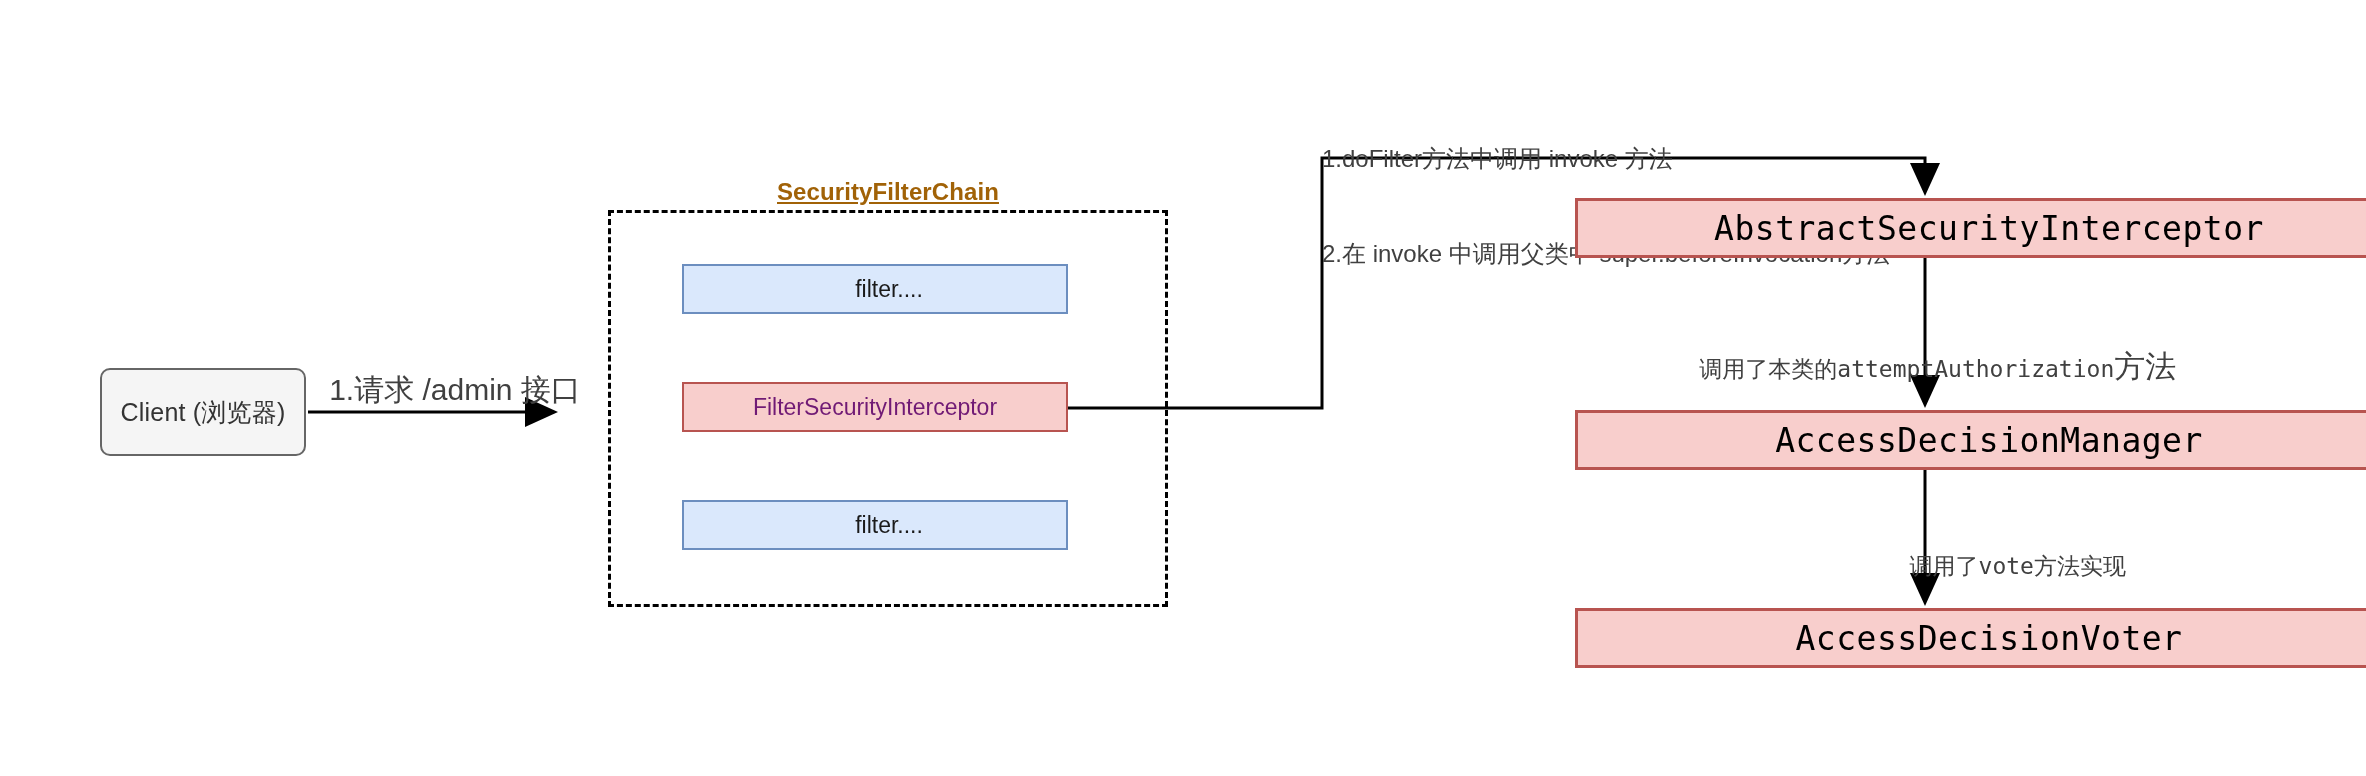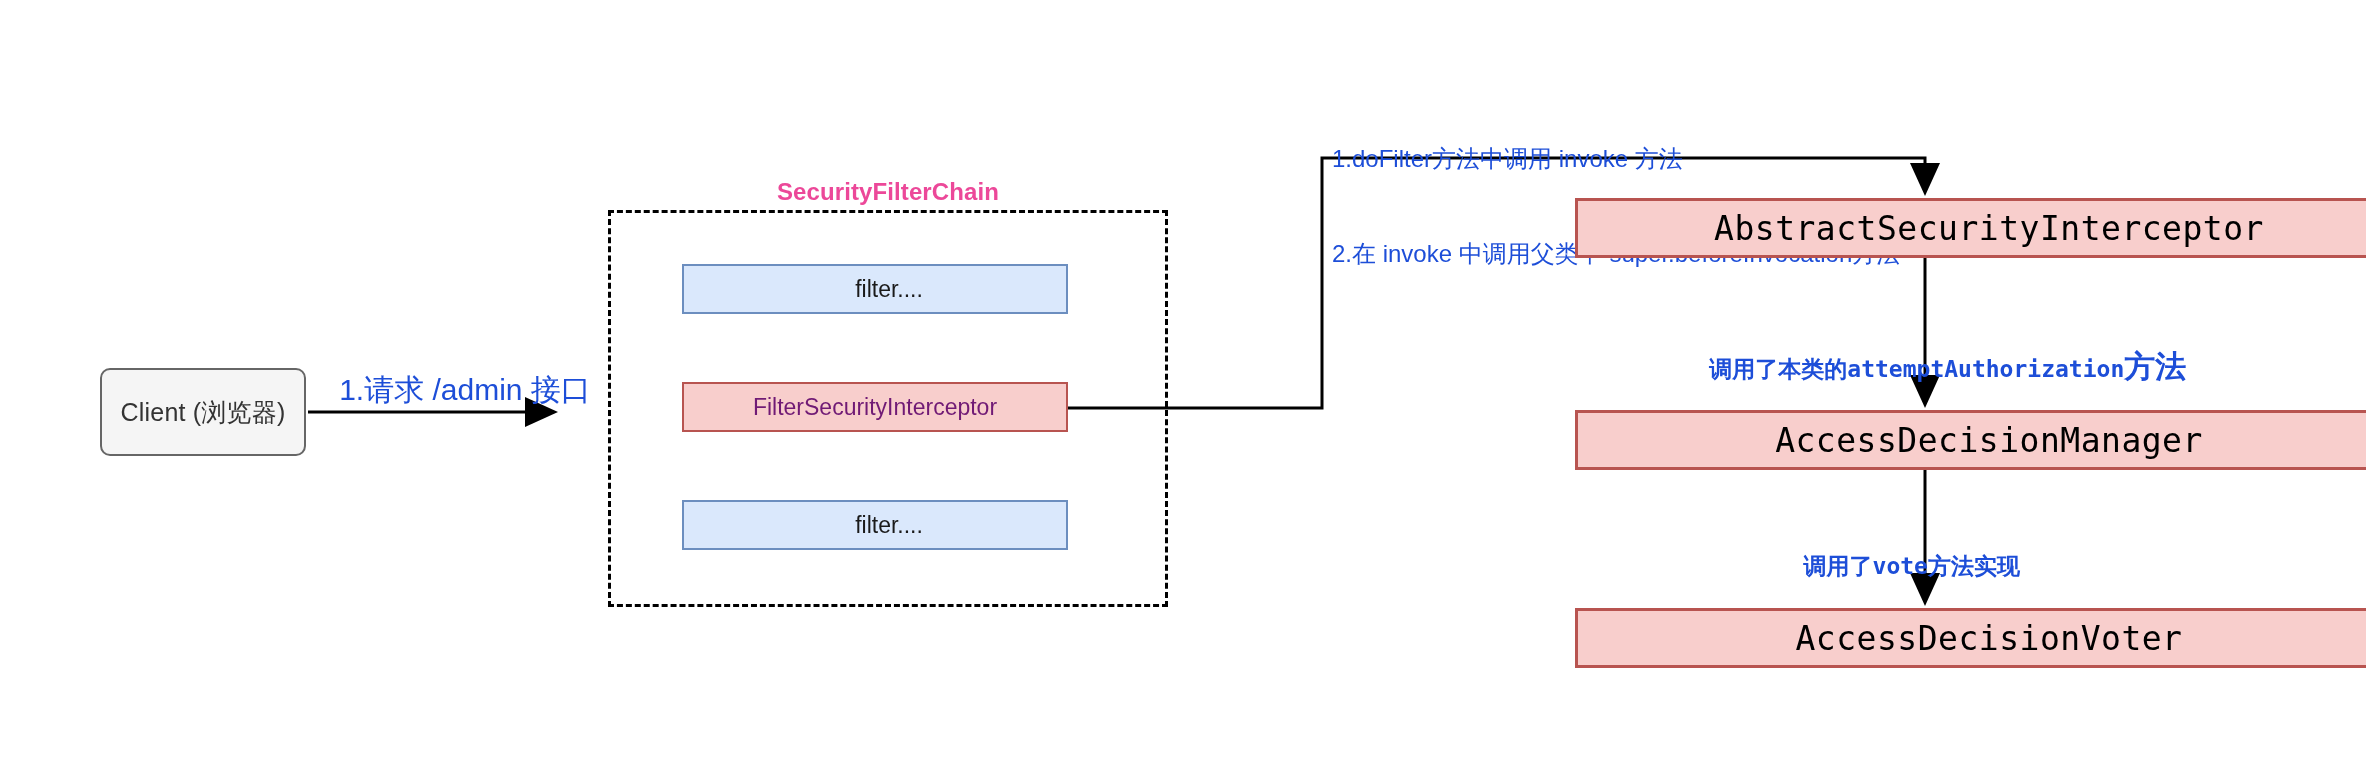--- a/index.html
+++ b/index.html
@@ -63,22 +63,23 @@
     background: transparent;
   }
   .group-title {
     position: absolute;
     left: 608px;
     top: 178px;
     width: 560px;
     text-align: center;
     font-size: 24px;
     font-weight: bold;
-    color: #ec4899;
+    color: #a16207;
     letter-spacing: 0.1px;
+    text-decoration: underline;
   }
 
   
   .filter-box {
     left: 682px;
     width: 386px;
     height: 50px;
     background: #dae8fc;
     border: 2px solid #6c8ebf;
     font-size: 23px;
@@ -111,53 +112,51 @@
     color: #000000;
     letter-spacing: 0.5px;
   }
   .mono-1 { top: 198px; }
   .mono-2 { top: 410px; }
   .mono-3 { top: 608px; }
 
   
   .label {
     position: absolute;
-    color: #1d4ed8;
+    color: #404040;
     white-space: pre;
-    margin-left: 10px;
   }
   .callout {
     left: 1322px;
     top: 80px;
     font-size: 24px;
     line-height: 1.32;
     text-align: left;
   }
   .callout .ln { display: block; }
 
   .edge-label {
     text-align: center;
     font-size: 23px;
     line-height: 1.2;
-    font-weight: bold;
   }
   .edge-label .mono {
     font-family: "DejaVu Sans Mono", "Liberation Mono", monospace;
     font-size: 23px;
   }
   .edge-label .big {
     font-size: 31px;
   }
   .lbl-attempt {
     left: 1575px;
     top: 320px;
     width: 700px;
   }
   .lbl-vote {
-    left: 1539px;
+    left: 1655px;
     top: 525px;
     width: 700px;
   }
   .lbl-request {
     left: 320px;
     top: 370px;
     width: 270px;
     text-align: center;
     font-size: 30px;
   }

